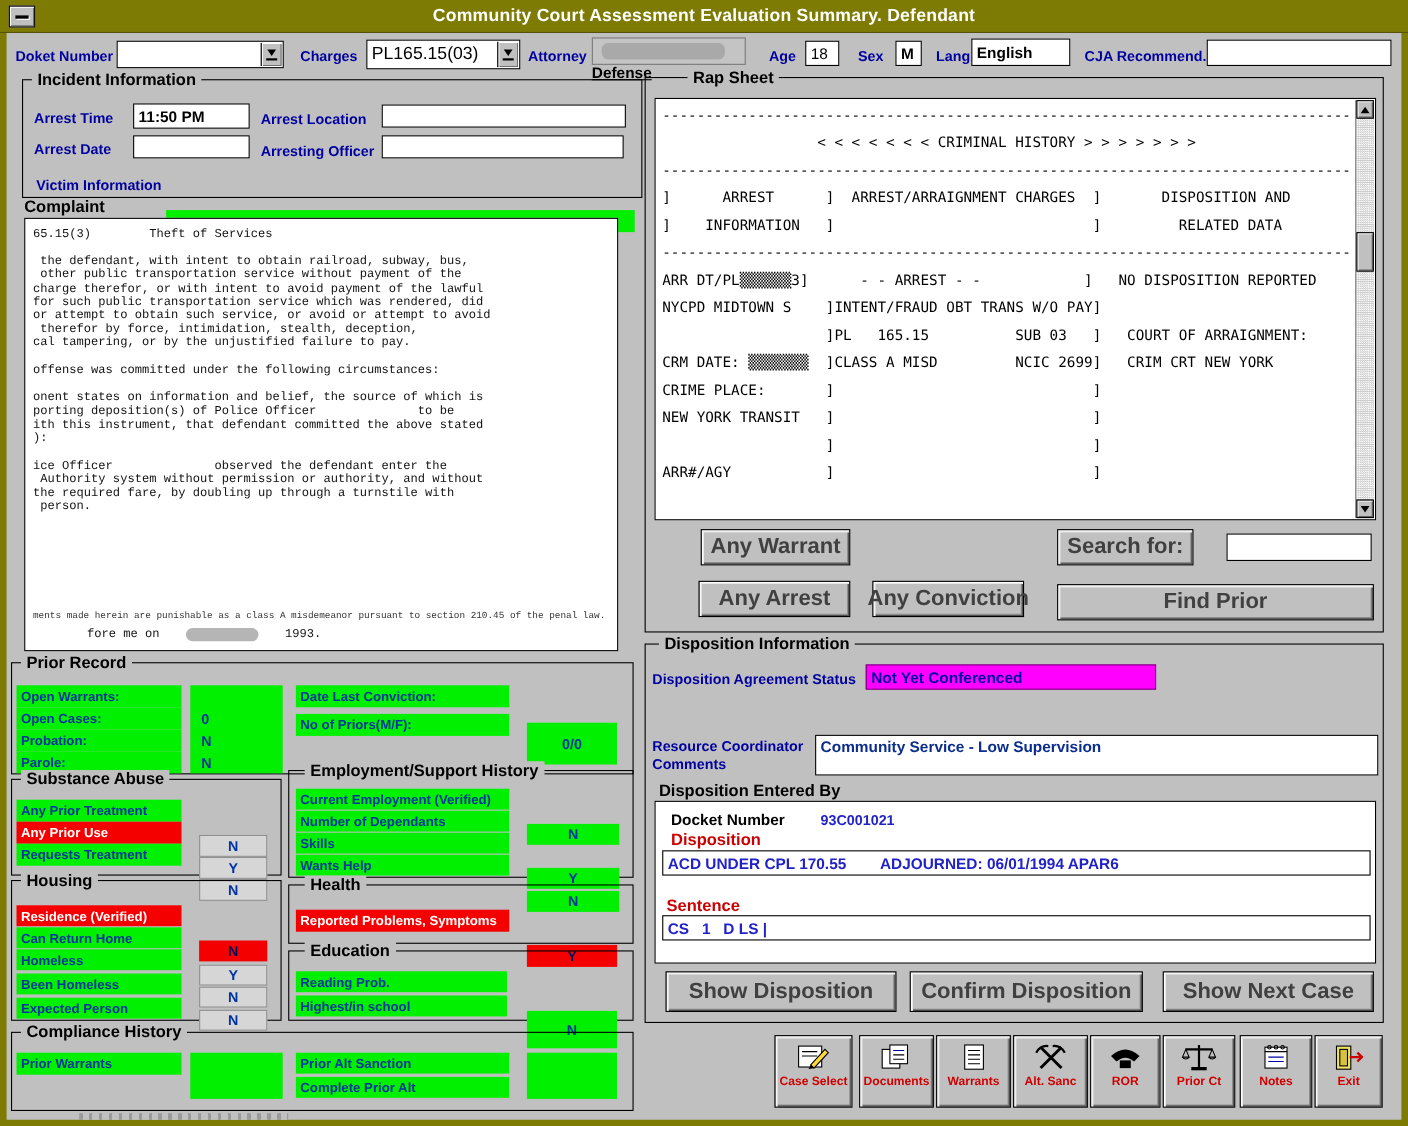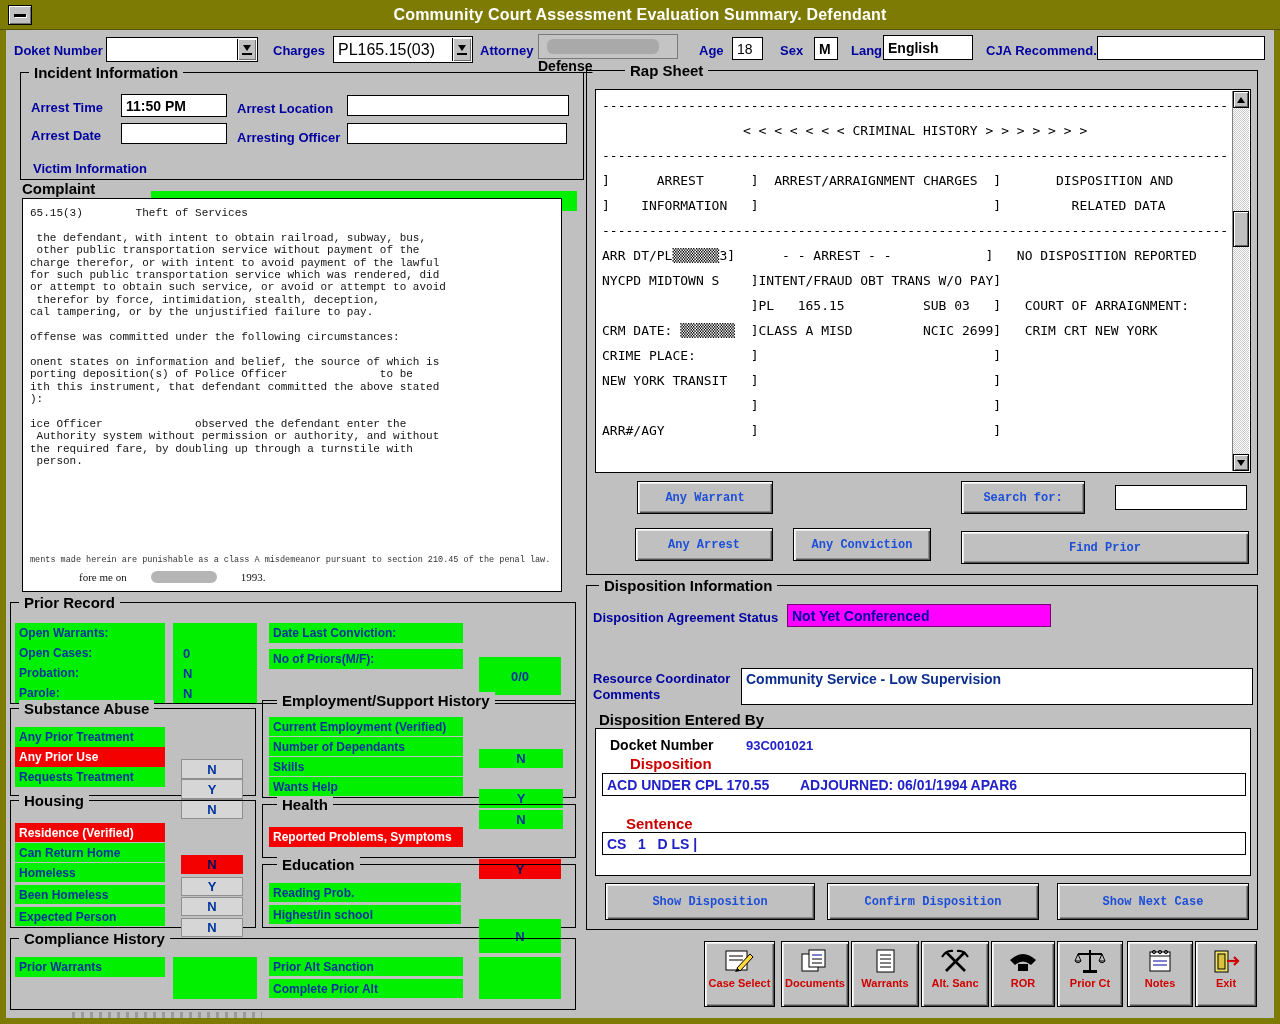--- a/index.html
+++ b/index.html
@@ -29,36 +29,36 @@
 .g{background:#00f000;color:#0034a0;}
 .r{background:#f40000;color:#fff;}
 .vg,.vr,.vx{position:absolute;display:flex;align-items:center;justify-content:center;font-weight:bold;font-size:13px;overflow:hidden;margin-top:32px;}
 .vg{background:#00f000;color:#0034a0;}
 .vr{background:#f40000;color:#00105e;}
 .vx{background:#d6d6d6;border:1px solid #8f8f8f;color:#0034a0;}
 .vbox{position:absolute;background:#00f000;}
 .vline{position:absolute;left:10px;height:20px;display:flex;align-items:center;font-weight:bold;font-size:13px;color:#0034a0;}
 .btn{position:absolute;background:#c0c0c0;border:1px solid #000;
   box-shadow:inset 1px 1px 0 #fff,inset 2px 2px 0 #e9e9e9,inset -1px -1px 0 #505050,inset -2px -2px 0 #8c8c8c;
-  display:flex;align-items:center;justify-content:center;font-weight:bold;font-size:12px;color:#1d4ed8;cursor:pointer;white-space:nowrap;font-family:Liberation Mono, monospace;}
+  display:flex;align-items:center;justify-content:center;font-weight:bold;font-size:20px;color:#404040;cursor:pointer;white-space:nowrap;}
 .textarea{position:absolute;background:#fff;border:1px solid #000;overflow:hidden;}
 #complaint-pre{position:absolute;left:7px;top:8px;font-family:"Liberation Mono",monospace;font-size:11px;line-height:12.4px;white-space:pre;color:#111;}
 .cfoot{position:absolute;left:7px;bottom:26px;font-family:"Liberation Mono",monospace;font-size:8.5px;color:#333;white-space:nowrap;}
-.csig{position:absolute;left:56px;bottom:8px;display:flex;align-items:center;gap:24px;font-family:Liberation Serif, serif;font-size:11px;color:#111;}
+.csig{position:absolute;left:56px;bottom:8px;display:flex;align-items:center;gap:24px;font-family:Liberation Mono, monospace;font-size:11px;color:#111;}
 .blob{background:#b5b5b5;border-radius:6px;}
 #rap-pre{position:absolute;left:6px;top:3px;right:22px;bottom:2px;font-family:"DejaVu Sans Mono",monospace;font-size:13px;line-height:25px;white-space:pre;color:#000;overflow:hidden;}
 .sb{position:absolute;top:1px;right:1px;width:17px;bottom:1px;border-left:1px solid #808080;
   background:#d9d9d9;background-image:repeating-conic-gradient(#ffffff 0% 25%,#c9c9c9 25% 50%);background-size:2px 2px;}
 .sb-btn{position:absolute;left:0;width:16px;height:17px;background:#c0c0c0;border:1px solid #000;
   box-shadow:inset 1px 1px 0 #fff,inset -1px -1px 0 #606060;display:flex;align-items:center;justify-content:center;cursor:pointer;}
 .sb-thumb{position:absolute;left:0;width:16px;height:36px;top:120px;background:#c0c0c0;border:1px solid #000;
   box-shadow:inset 1px 1px 0 #fff,inset -1px -1px 0 #606060;cursor:grab;}
 .magenta{position:absolute;background:#ff00ff;border:1px solid #7a007a;display:flex;align-items:center;
   font-weight:bold;font-size:14px;color:#0000a0;padding:0 4px;overflow:hidden;}
-.redlbl{position:absolute;color:#cc0000;font-weight:bold;font-size:15px;white-space:nowrap;margin-left:20px;}
+.redlbl{position:absolute;color:#cc0000;font-weight:bold;font-size:15px;white-space:nowrap;}
 .blueval{color:#2121c8;font-weight:bold;font-size:14px;white-space:pre;}
 .panel{position:absolute;background:#fff;border:1px solid #000;}
 .tbtn{position:absolute;background:#c0c0c0;border:1px solid #000;
   box-shadow:inset 1px 1px 0 #fff,inset 2px 2px 0 #e9e9e9,inset -1px -1px 0 #505050,inset -2px -2px 0 #8c8c8c;
   display:flex;flex-direction:column;align-items:center;padding-top:5px;cursor:pointer;}
 .tlabel{font-size:11px;font-weight:bold;color:#d00000;text-align:center;line-height:12px;margin-top:2px;}
 </style>
 </head>
 <body>
 

